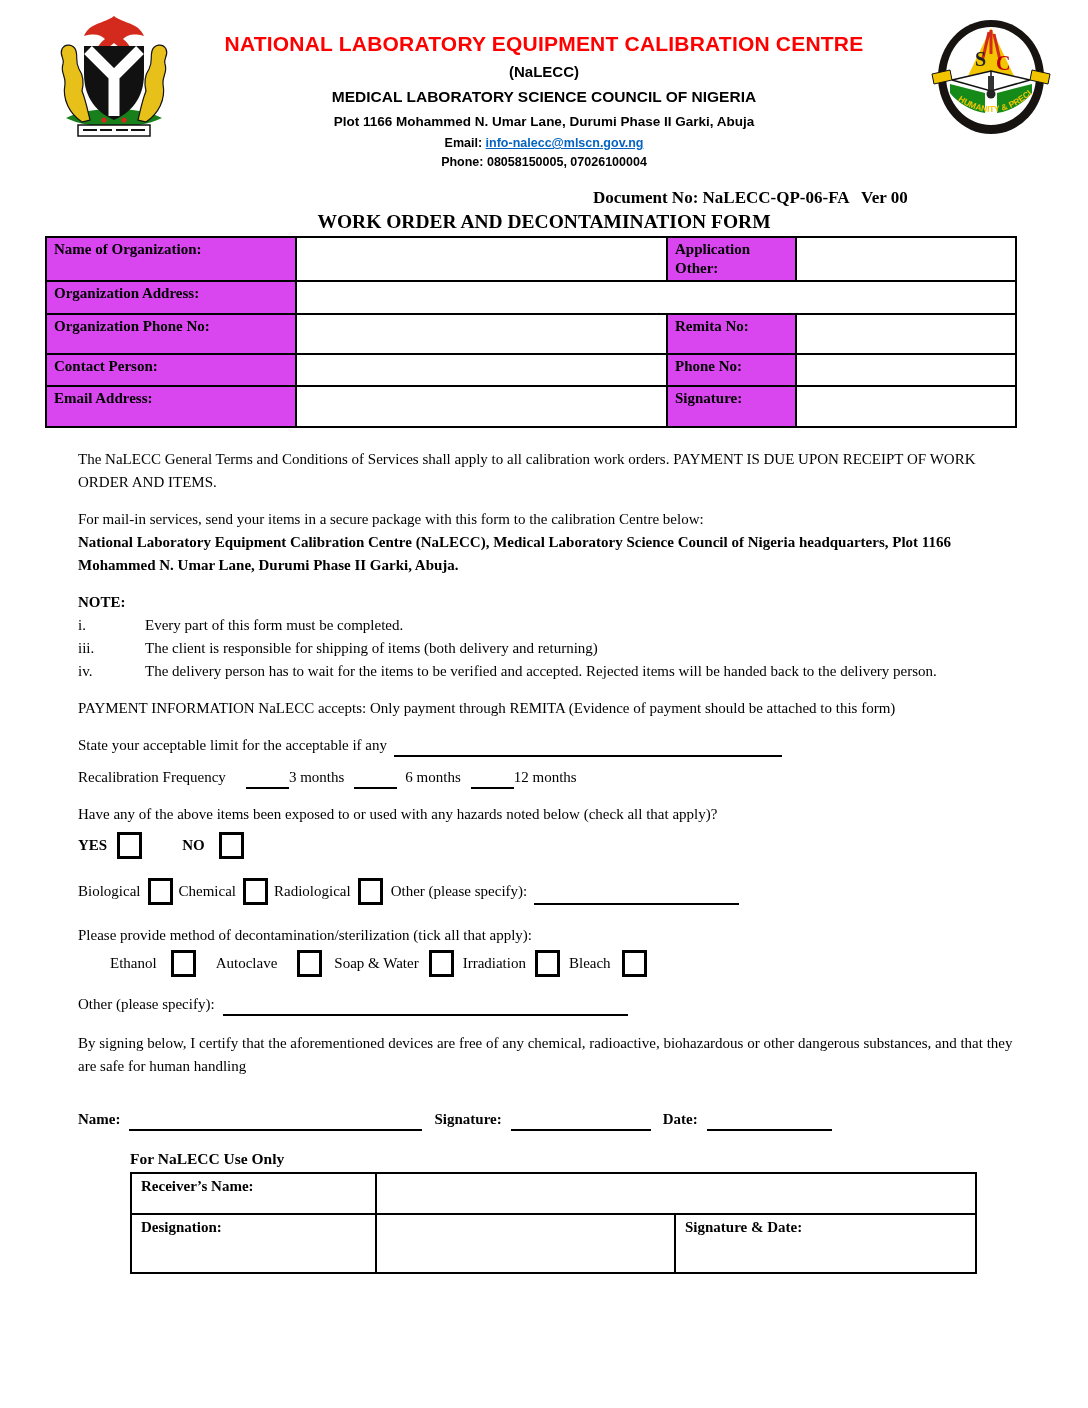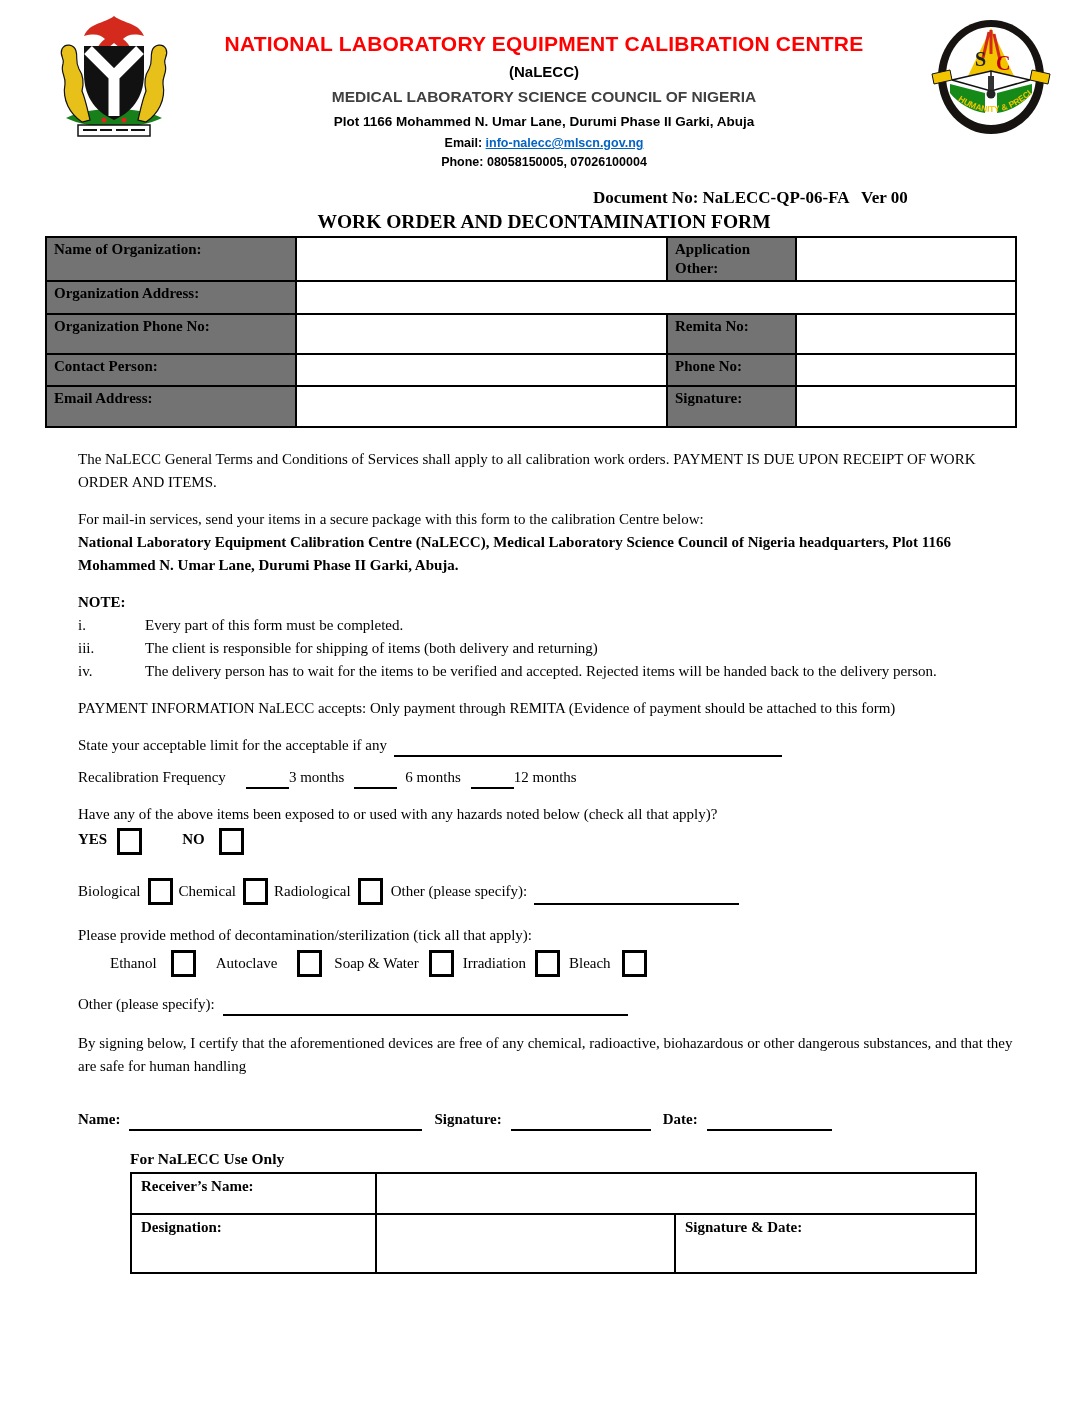--- a/index.html
+++ b/index.html
@@ -10,51 +10,51 @@
   }
   
   .header { position:relative; height:186px; }
   .logo { position:absolute; }
   .logo-left  { left:38px;  top:12px; width:152px; height:134px; }
   .logo-right { left:920px; top:14px; width:142px; height:126px; }
   .header-text { text-align:center; padding-top:32px;
     font-family:"Liberation Sans", sans-serif; font-weight:bold; }
   .h-title   { font-size:21px;   color:#FF0000; letter-spacing:.2px; }
   .h-nalecc  { font-size:15px;   margin-top:7px; }
-  .h-council { font-size:15.5px; color:#404040; margin-top:8px; }
+  .h-council { font-size:15.5px; color:#000000; margin-top:8px; }
   .h-address { font-size:13.5px; margin-top:8px; }
   .h-email   { font-size:12.5px; margin-top:7px; }
   .h-phone   { font-size:12.5px; margin-top:5px; }
   .email-link { color:#0563C1; text-decoration:underline; cursor:pointer; }
   .doc-no { font-weight:bold; font-size:17px; margin:2px 0 0 593px; white-space:pre; }
   .form-title { font-weight:bold; font-size:19.5px; text-align:center; margin-top:3px; }
   
   table { border-collapse:collapse; table-layout:fixed; }
   .org-table { margin:3px 0 0 45px; width:970px; }
   .org-table td { border:2px solid #000; padding:2px 7px; vertical-align:top;
     font-weight:bold; font-size:15px; line-height:19px; font-family:"Liberation Serif",serif; }
-  td.blue { background:#737373; }
+  td.blue { background:#d946ef; }
   
   .content { margin:20px 70px 0 78px; font-size:15px; line-height:23px; }
   .content p { margin:0; }
   .bold { font-weight:bold; }
   .mailin-intro { margin-top:14px !important; }
   .note-label   { margin-top:14px !important; font-weight:bold; }
   .note-item { display:flex; }
   .note-num  { width:67px; flex:none; }
   .note-text { flex:1; }
   .payment   { margin-top:14px !important; }
   .flexline { display:flex; align-items:flex-end; }
   .limit-line { margin-top:14px; }
   .recal-line { margin-top:9px; }
   .hazard-q   { margin-top:14px !important; }
   .blank { border-bottom:2px solid #000; height:15px; flex:none; }
   .cb { width:25px; height:27px; border:3px solid #000; background:#fff; flex:none;
         box-sizing:border-box; cursor:pointer; }
-  .yesno-line  { margin-top:2px;  display:flex; align-items:flex-start; height:34px; font-weight:bold; }
+  .yesno-line  { margin-top:2px;  display:flex; align-items:center; height:34px; font-weight:bold; }
   .hazard-line { margin-top:12px; display:flex; align-items:center; height:34px; }
   .decon-q     { margin-top:16px !important; }
   .decon-line  { display:flex; align-items:center; height:32px; padding-left:32px; }
   .other2-line { margin-top:14px; }
   .certify     { margin-top:16px !important; }
   .sig-line    { margin-top:30px; font-weight:bold; }
   
   .office { margin:16px 0 0 52px; }
   .office-title { font-weight:bold; font-size:15.5px; }
   .office-table { margin-top:2px; width:845px; }

